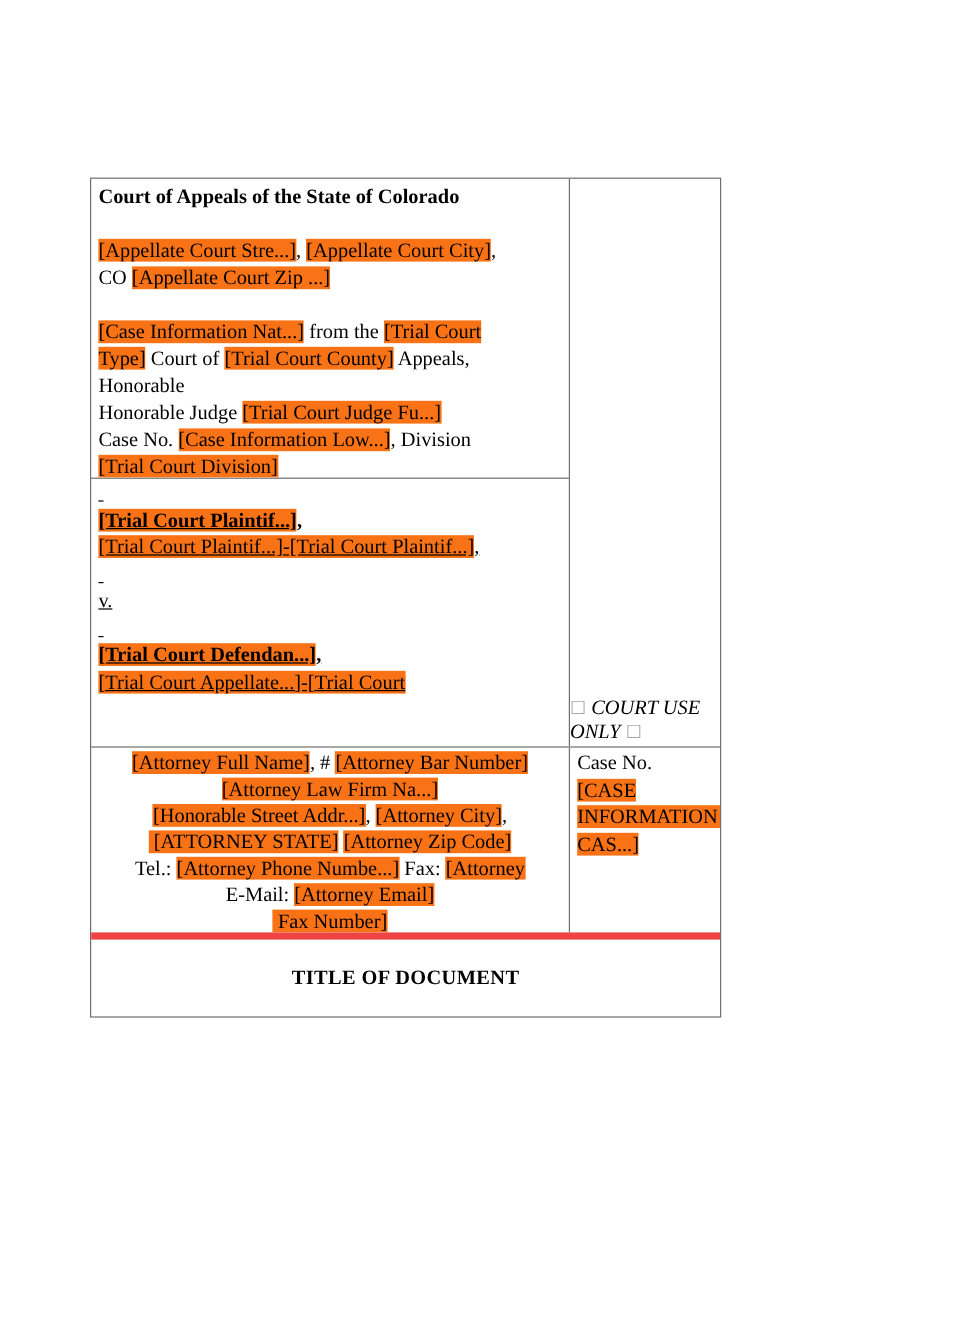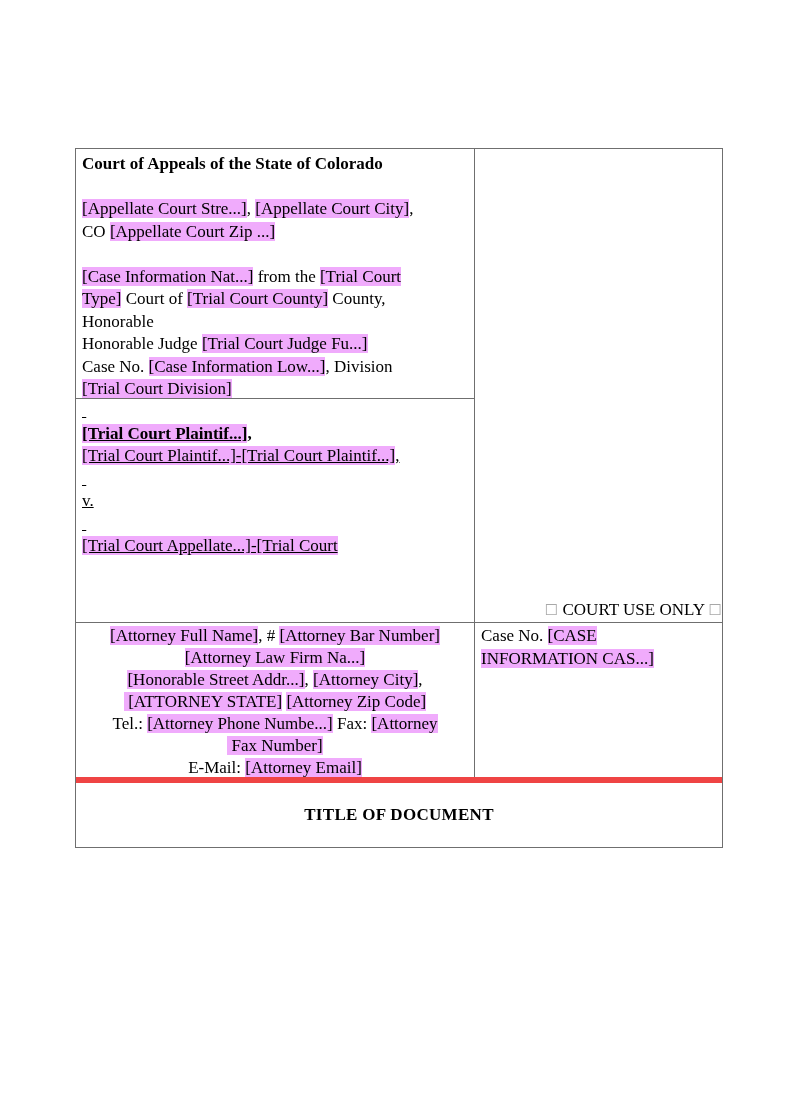--- a/index.html
+++ b/index.html
@@ -11,21 +11,21 @@
     background: #ffffff;
     font-family: "Liberation Serif", "DejaVu Serif", serif;
     font-size: 17px;
     color: #000000;
     overflow: hidden;
   }
   .doc-table {
     position: absolute;
     left: 75px;
     top: 148px;
-    width: 648px;
+    width: 526px;
     height: 700px;
     border: 1px solid #6f6f6f;
     display: flex;
     flex-direction: column;
     background: #ffffff;
   }
   .row1 { display: flex; height: 473px; }
   .col-left {
     width: 399px;
     border-right: 1px solid #6f6f6f;
@@ -44,20 +44,21 @@
     overflow: hidden;
     text-decoration: underline;
   }
   .col-right {
     flex: 1;
     display: flex;
     flex-direction: column;
     justify-content: flex-end;
     align-items: flex-end;
     padding-bottom: 2px;
+    font-style: italic;
   }
   .row2 {
     display: flex;
     height: 155px;
     border-top: 1px solid #6f6f6f;
   }
   .cell-attorney {
     width: 399px;
     border-right: 1px solid #6f6f6f;
     padding: 2px 6px 0 6px;
@@ -75,21 +76,21 @@
     border-top: 6px solid #ef4444;
     display: flex;
     align-items: center;
     justify-content: center;
   }
   .line {
     line-height: 22.5px;
     white-space: pre-wrap;
   }
   .cell-attorney .line { line-height: 22px; }
-  .hl { background-color: #f0abfc; }
+  .hl { background-color: #f97316; }
   .b { font-weight: bold; }
   .sq {
     font-family: "DejaVu Sans", sans-serif;
     color: #a8a8a8;
     font-size: 15px;
     background: none;
   }
   .court-use-line { line-height: 20px; }
   .doc-title {
     font-weight: bold;
@@ -104,50 +105,51 @@
 
     <div class="row1">
       <div class="col-left">
         <div class="cell-court">
             <div class="line"><span class="b">Court of Appeals of the State of Colorado</span></div>
             <div class="line">&nbsp;</div>
             <div class="line"><span class="hl">[Appellate Court Stre...]</span><span>, </span><span class="hl">[Appellate Court City]</span><span>,</span></div>
             <div class="line"><span>CO </span><span class="hl">[Appellate Court Zip ...]</span></div>
             <div class="line">&nbsp;</div>
             <div class="line"><span class="hl">[Case Information Nat...]</span><span> from the </span><span class="hl">[Trial Court</span></div>
-            <div class="line"><span class="hl">Type]</span><span> Court of </span><span class="hl">[Trial Court County]</span><span> County,</span></div>
+            <div class="line"><span class="hl">Type]</span><span> Court of </span><span class="hl">[Trial Court County]</span><span> Appeals,</span></div>
             <div class="line"><span>Honorable</span></div>
             <div class="line"><span>Honorable Judge </span><span class="hl">[Trial Court Judge Fu...]</span></div>
             <div class="line"><span>Case No. </span><span class="hl">[Case Information Low...]</span><span>, Division</span></div>
             <div class="line"><span class="hl">[Trial Court Division]</span></div>
           </div>
         <div class="cell-parties">
             <div class="line">&nbsp;</div>
             <div class="line"><span class="hl b">[Trial Court Plaintif...]</span><span class="b">,</span></div>
             <div class="line"><span class="hl">[Trial Court Plaintif...]-[Trial Court Plaintif...]</span><span>,</span></div>
             <div class="line">&nbsp;</div>
             <div class="line"><span>v.</span></div>
             <div class="line">&nbsp;</div>
+            <div class="line"><span class="hl b">[Trial Court Defendan...]</span><span class="b">,</span></div>
             <div class="line"><span class="hl">[Trial Court Appellate...]-[Trial Court</span></div>
           </div>
       </div>
       <div class="col-right">
           <div class="line court-use-line"><span class="sq">☐</span><span> COURT USE ONLY </span><span class="sq">☐</span></div>
         </div>
     </div>
 
     <div class="row2">
       <div class="cell-attorney">
           <div class="line"><span class="hl">[Attorney Full Name]</span><span>, # </span><span class="hl">[Attorney Bar Number]</span></div>
           <div class="line"><span class="hl">[Attorney Law Firm Na...]</span></div>
           <div class="line"><span class="hl">[Honorable Street Addr...]</span><span>, </span><span class="hl">[Attorney City]</span><span>,</span></div>
           <div class="line"><span class="hl"> [ATTORNEY STATE]</span><span> </span><span class="hl">[Attorney Zip Code]</span></div>
           <div class="line"><span>Tel.: </span><span class="hl">[Attorney Phone Numbe...]</span><span> Fax: </span><span class="hl">[Attorney</span></div>
+          <div class="line"><span>E-Mail: </span><span class="hl">[Attorney Email]</span></div>
           <div class="line"><span class="hl"> Fax Number]</span></div>
-          <div class="line"><span>E-Mail: </span><span class="hl">[Attorney Email]</span></div>
         </div>
       <div class="cell-caseno">
           <div class="line"><span>Case No. </span><span class="hl">[CASE</span></div>
           <div class="line"><span class="hl">INFORMATION CAS...]</span></div>
         </div>
     </div>
 
     <div class="row3">
       <span class="doc-title">TITLE OF DOCUMENT</span>
     </div>

